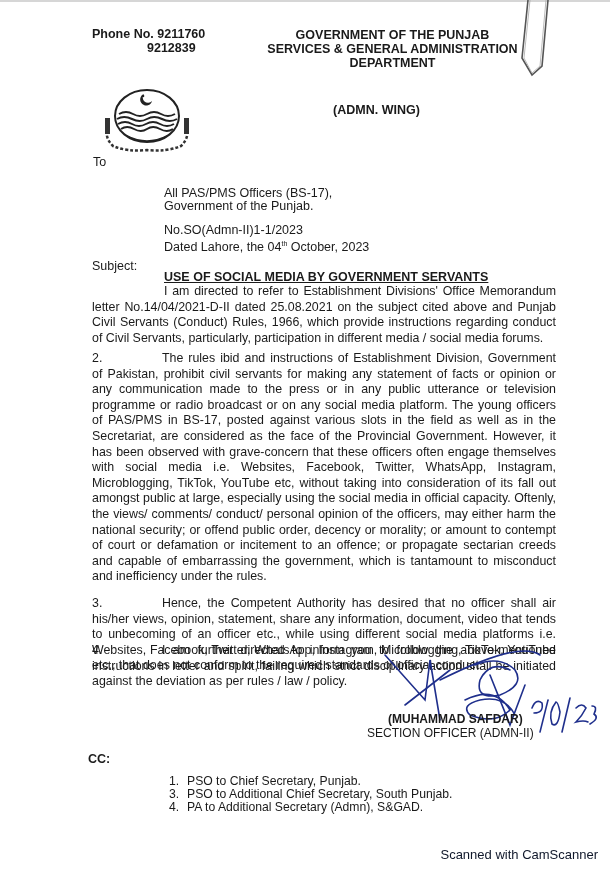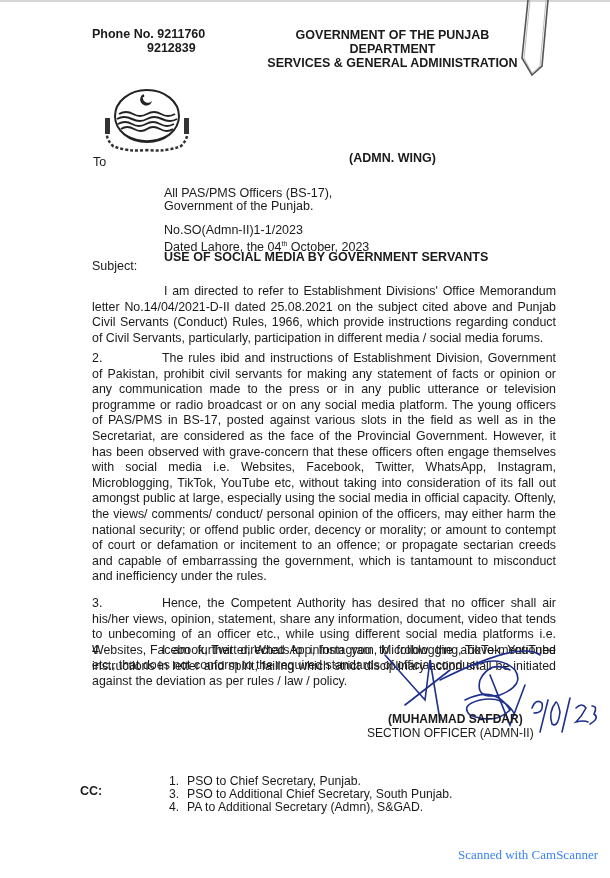--- a/index.html
+++ b/index.html
@@ -6,61 +6,61 @@
   body {
     width: 610px; height: 878px; background: #ffffff; position: relative; overflow: hidden;
     font-family: "Liberation Sans", sans-serif; color: #1a1a1a;
   }
   .topline { position: absolute; left: 0; top: 0; width: 610px; height: 2px; background: #d6d6d6; }
   .clip { position: absolute; left: 520px; top: 0; width: 50px; height: 80px; }
   .abs { position: absolute; }
   .phone { left: 92px; top: 27px; font-size: 12.5px; line-height: 14px; font-weight: bold; }
   .phone .l2 { padding-left: 55px; }
   .gov { left: 265px; top: 28px; width: 255px; text-align: center; font-size: 12.5px; line-height: 14px; font-weight: bold; }
-  .wing { left: 265px; top: 103px; width: 255px; text-align: center; font-size: 12.5px; font-weight: bold; margin-top: 48px; }
+  .wing { left: 249px; top: 103px; width: 255px; text-align: center; font-size: 12.5px; font-weight: bold; }
   .logo { left: 97px; top: 86px; width: 100px; height: 66px; }
   .to { left: 93px; top: 155px; font-size: 12.5px; }
   .addr { left: 164px; top: 187px; font-size: 12.5px; line-height: 13px; }
   .ref { left: 164px; top: 224px; font-size: 12.5px; line-height: 13px; }
   .ref sup { font-size: 7px; }
   .subj-label { left: 92px; top: 259px; font-size: 12.5px; }
-  .subj { left: 164px; top: 250px; font-size: 12.5px; font-weight: bold; }
+  .subj { left: 164px; top: 270px; font-size: 12.5px; font-weight: bold; text-decoration: underline; }
   .para { left: 92px; width: 464px; font-size: 12.4px; line-height: 15.6px; text-align: justify; }
   .para .num { display: inline-block; width: 70px; }
   .p1 { top: 284px; text-indent: 72px; }
   .p2 { top: 351px; }
   .p3 { top: 596px; }
   .p4 { top: 643px; }
   .signame { left: 388px; top: 712px; font-size: 12px; font-weight: bold; text-align: center; }
   .sigtitle { left: 367px; top: 726px; font-size: 12px; }
   .sig { left: 380px; top: 650px; width: 220px; height: 95px; }
-  .cc { left: 80px; top: 752px; font-size: 12.5px; font-weight: bold; margin-top: 32px; }
+  .cc { left: 88px; top: 752px; font-size: 12.5px; font-weight: bold; }
   .cclist { left: 161px; top: 767px; font-size: 12.2px; line-height: 13.2px; margin: 8px; padding: 0; list-style: none; }
   .cclist li .n { display: inline-block; width: 18px; }
-  .footer { right: 12px; top: 847px; font-family: Liberation Serif, serif; font-size: 13px; color: #3b82f6; }
+  .footer { right: 12px; top: 847px; font-family: Liberation Sans, sans-serif; font-size: 13px; color: #0f172a; }
 </style>
 </head>
 <body>
 
 <div class="topline"></div>
 
 <svg class="clip" viewBox="0 0 50 80">
   <path d="M8 0 L2 58 L12 75 L22 66 L28 0" fill="none" stroke="#555" stroke-width="1.6"></path>
   <path d="M10 0 L4 58 L12 73 L20 66 L26 0" fill="none" stroke="#aaa" stroke-width="0.8"></path>
 </svg>
 
 <div class="abs phone">
   <div>Phone No. 9211760</div>
   <div class="l2">9212839</div>
 </div>
 
 <div class="abs gov">
   <div>GOVERNMENT OF THE PUNJAB</div>
+  <div>SERVICES &amp; GENERAL ADMINISTRATION</div>
   <div>DEPARTMENT</div>
-  <div>SERVICES &amp; GENERAL ADMINISTRATION</div>
 </div>
 <div class="abs wing">(ADMN. WING)</div>
 
 <svg class="abs logo" viewBox="0 0 100 66">
   <ellipse cx="50" cy="30" rx="32" ry="26" fill="none" stroke="#222" stroke-width="2"></ellipse>
   <path d="M47 8 a6 6 0 1 0 8 7 a5 5 0 1 1 -8 -7z" fill="#222"></path>
   <circle cx="46" cy="10" r="1.3" fill="#222"></circle>
   <g fill="none" stroke="#222" stroke-width="2">
     <path d="M22 28 q7 -4 14 0 t14 0 t14 0 t14 0"></path>
     <path d="M20 33 q7 -4 15 0 t15 0 t15 0 t15 0"></path>

